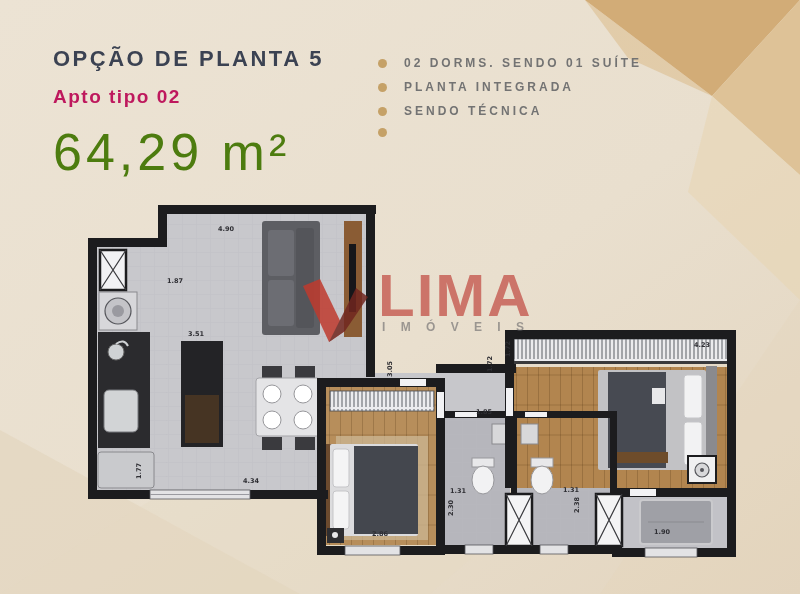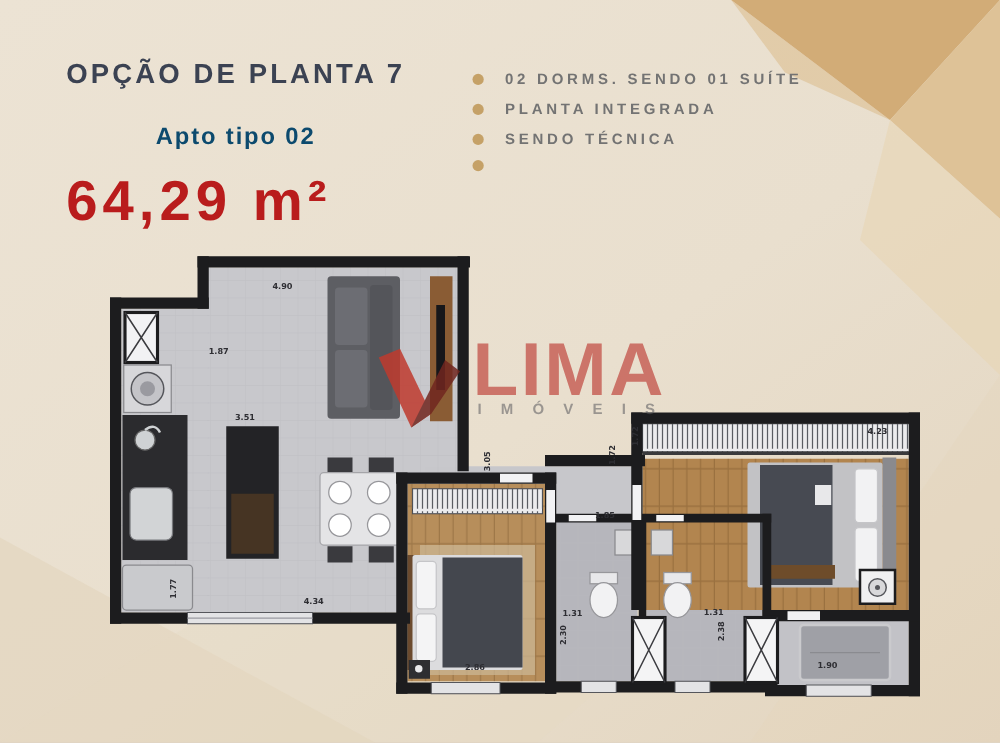--- a/index.html
+++ b/index.html
@@ -9,24 +9,24 @@
     background:#e9dfce;
   }
   .stage svg{position:absolute;left:0;top:0;}
   .title-block{
     position:absolute;left:53px;top:46px;color:#3b4252;z-index:5;
   }
   .title-main{
     font-size:22px;font-weight:bold;letter-spacing:2.5px;color:#3b4252;
   }
   .title-sub{
-    margin-top:27px;font-size:19px;font-weight:bold;letter-spacing:1.5px;color:#0c4a6e;text-align:center;
+    margin-top:14px;font-size:19px;font-weight:bold;letter-spacing:1.5px;color:#be185d;
   }
   .title-area{
-    margin-top:14px;font-size:45px;font-weight:bold;letter-spacing:4px;color:#b91c1c;
+    margin-top:14px;font-size:52px;font-weight:normal;letter-spacing:4px;color:#4d7c0f;
   }
   .features{
     position:absolute;left:378px;top:56px;z-index:5;list-style:none;margin:0;padding:0;
   }
   .features li{
     display:flex;align-items:center;margin-bottom:10px;
   }
   .dot{
     width:9px;height:9px;border-radius:50%;background:#c5a167;margin-right:17px;flex:0 0 auto;
   }
@@ -269,21 +269,21 @@
       <g opacity="0.85">
         <polygon points="303,286 320,279 345,331 329,342" fill="#bf3a2e"></polygon>
         <polygon points="329,342 345,331 368,297 356,288" fill="#71261f"></polygon>
       </g>
       <text x="378" y="316" font-size="60" font-weight="bold" letter-spacing="2" fill="#c4574d" opacity="0.78" font-family="Liberation Sans, sans-serif">LIMA</text>
       <text x="382" y="331" font-size="12" font-weight="bold" letter-spacing="6" fill="#5a5a5f" opacity="0.55" font-family="Liberation Sans, sans-serif">I M Ó V E I S</text>
     </g>
   </svg>
 
   <div class="title-block">
-    <div class="title-main">OPÇÃO DE PLANTA 7</div>
+    <div class="title-main">OPÇÃO DE PLANTA 5</div>
     <div class="title-sub">Apto tipo 02</div>
     <div class="title-area">64,29 m²</div>
   </div>
 
   <ul class="features">
     <li>
       <span class="dot"></span>
       <span class="feat-label">02 DORMS. SENDO 01 SUÍTE</span>
     </li>
     <li>

